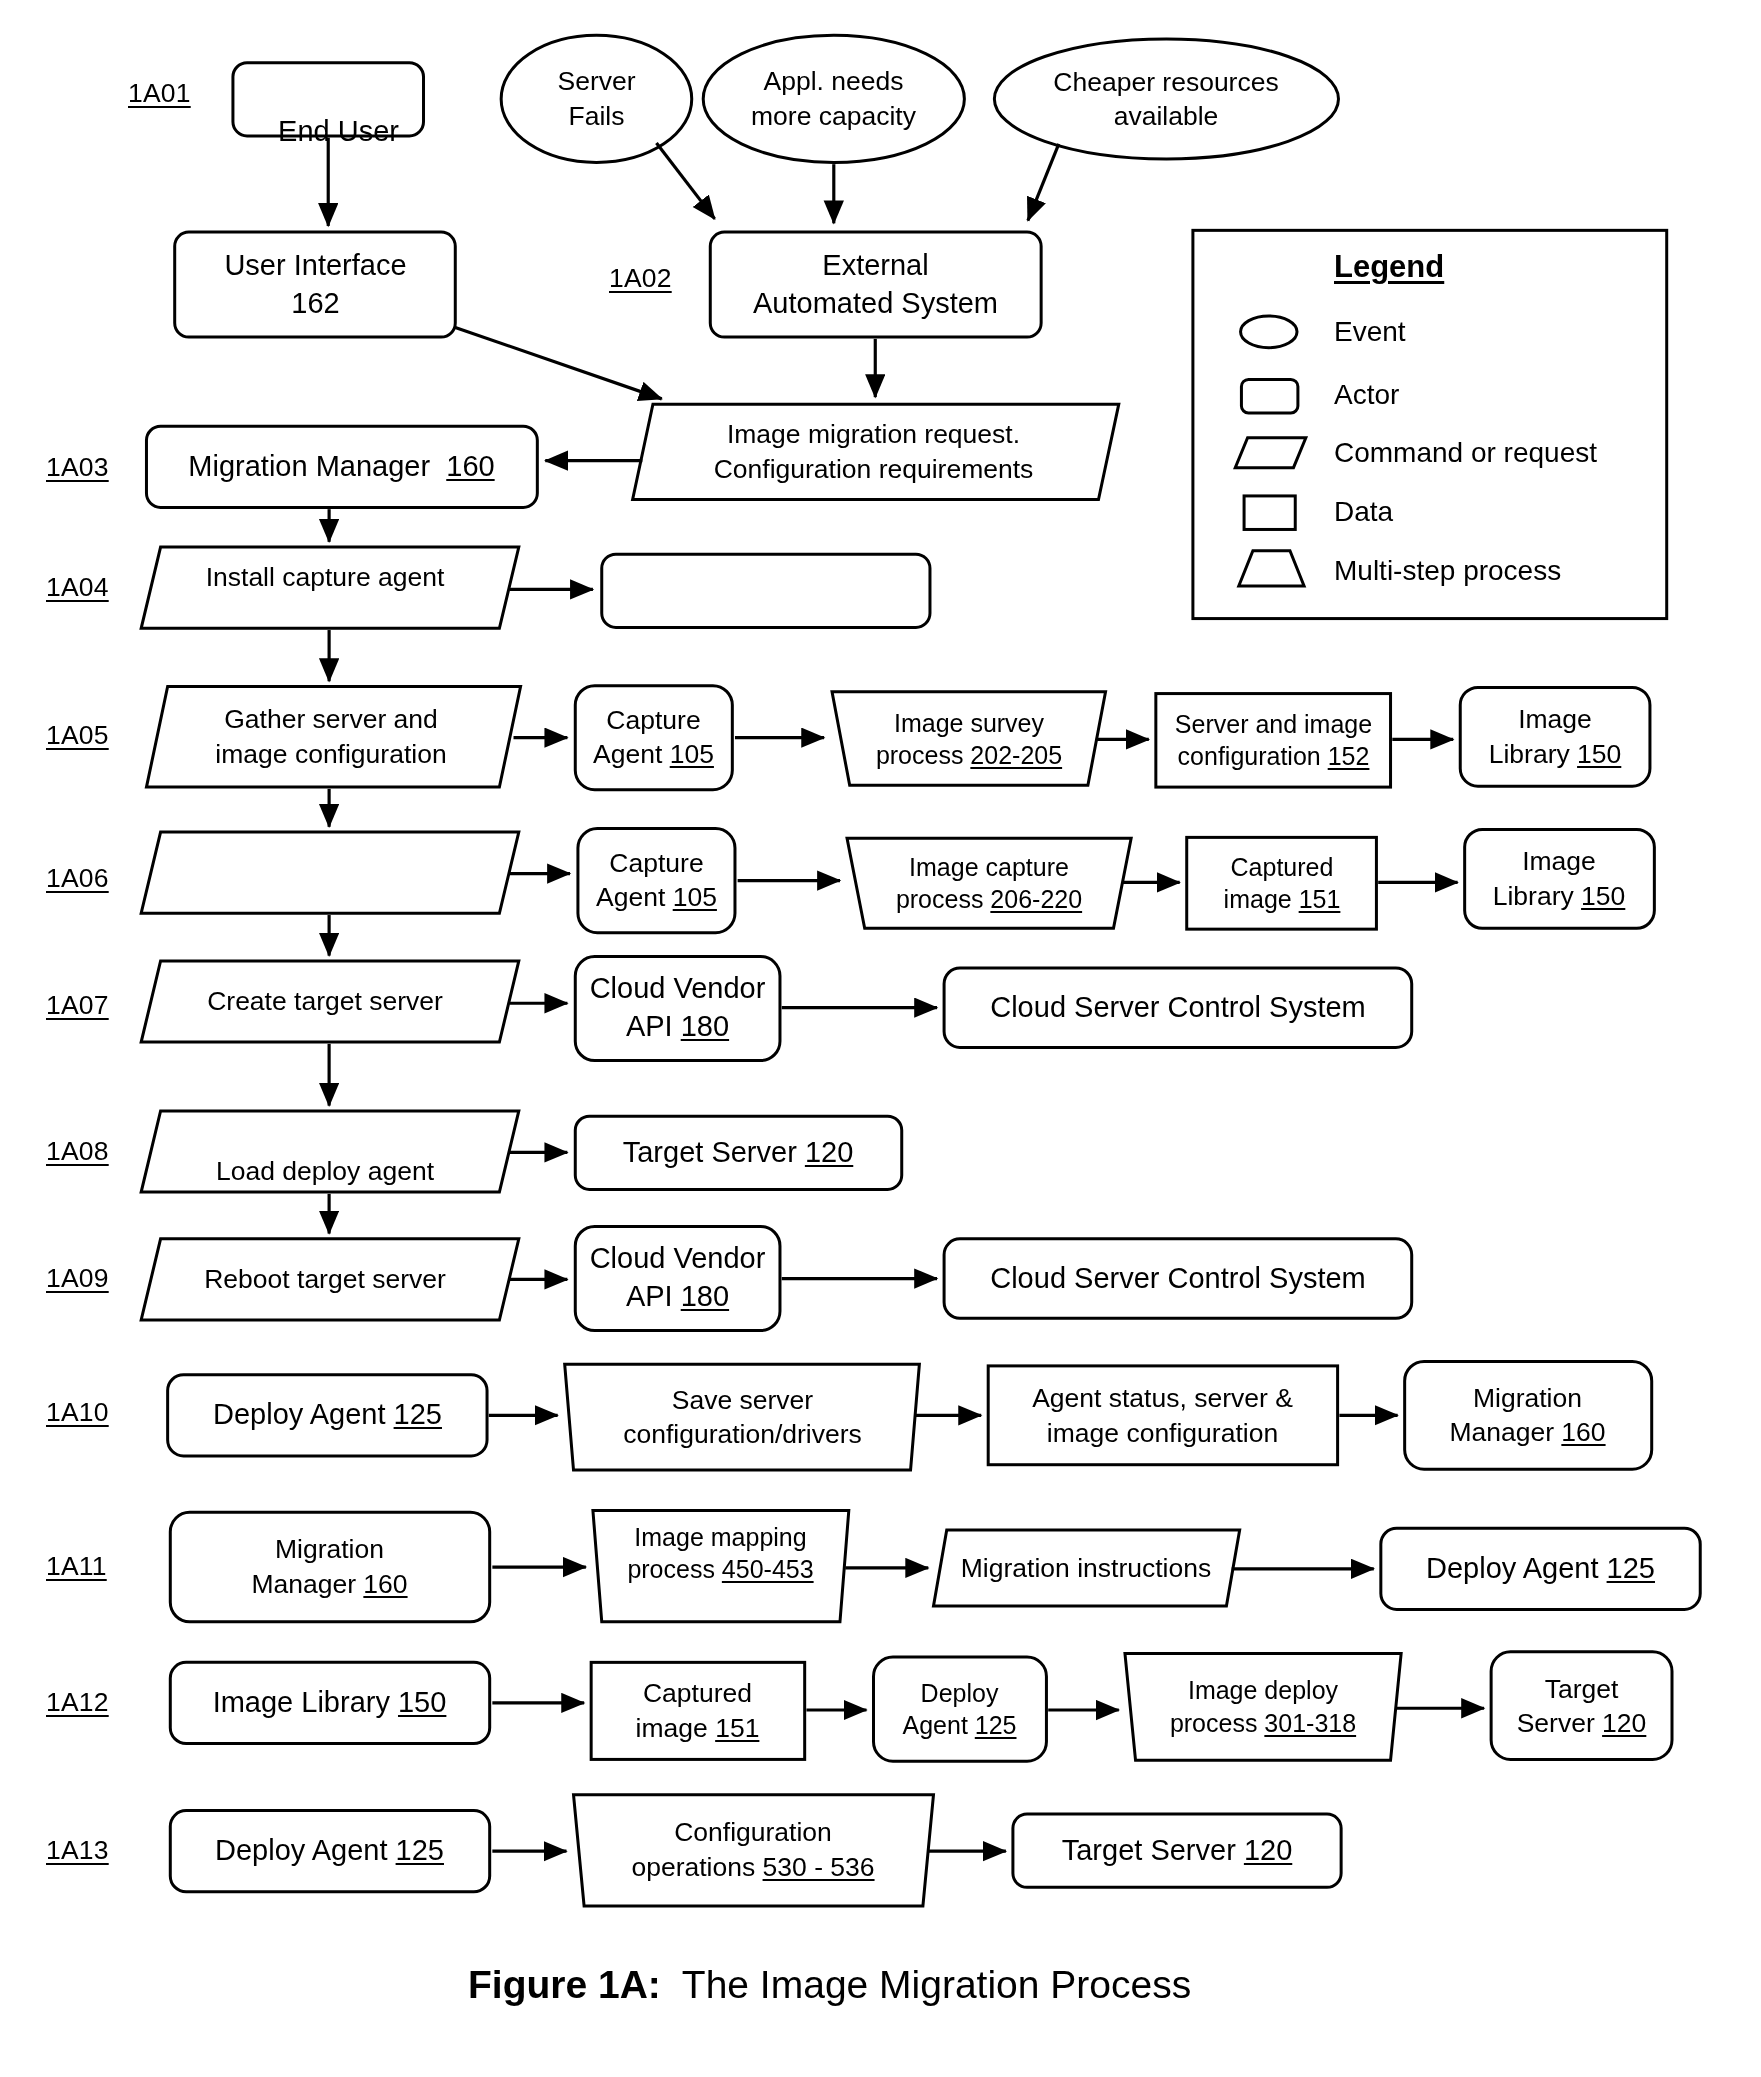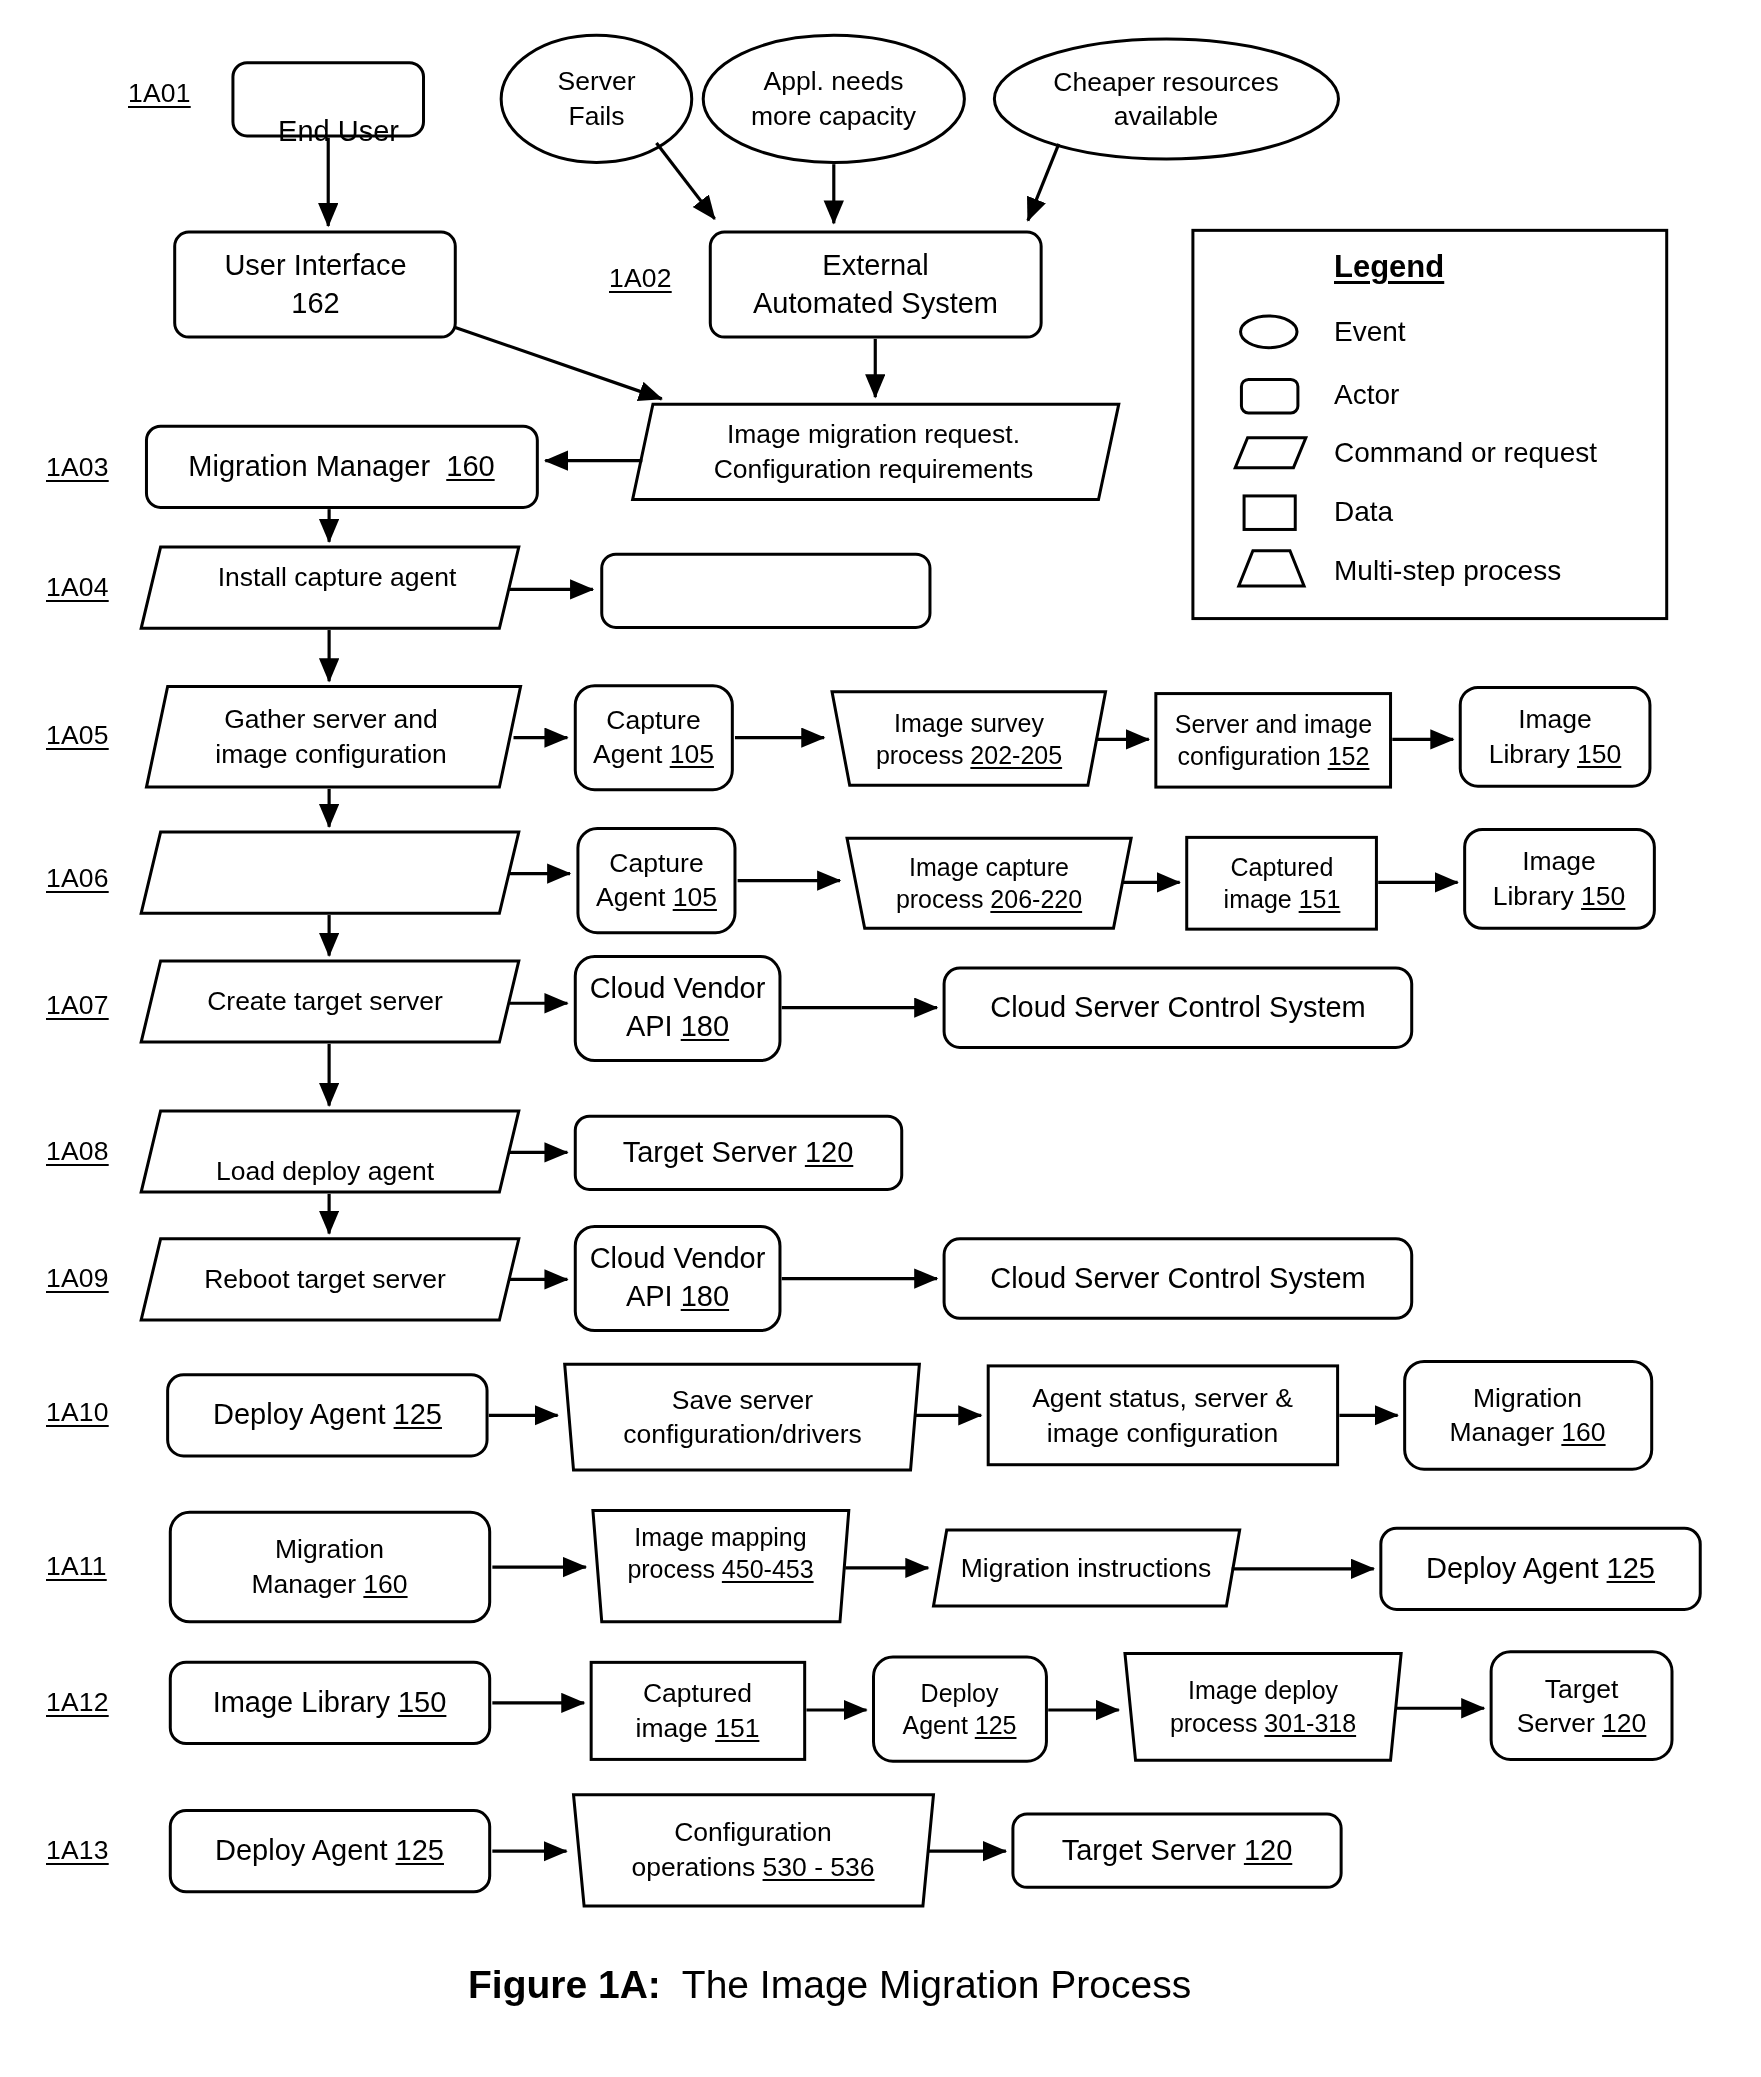--- a/index.html
+++ b/index.html
@@ -244,21 +244,21 @@
 
   <div class="node-label" style="left:994px; top:39px; width:344px; height:120px;">Cheaper resources
 available</div>
   <div class="node-label" style="left:637px; top:404px; width:473px; height:95px;">Image migration request.
 Configuration requirements</div>
 
   <div class="node-label lg" style="left:146px; top:426px; width:391px; height:81px;">
     <span>Migration Manager&nbsp; <span class="ref">160</span></span>
   </div>
 
-  <div class="node-label" style="left:158px; top:547px; width:358px; height:61px;">Install capture agent</div>
+  <div class="node-label" style="left:146px; top:547px; width:358px; height:61px;">Install capture agent</div>
 
   <div class="node-label" style="left:152px; top:686px; width:358px; height:101px;">Gather server and
 image configuration</div>
   <div class="node-label" style="left:575px; top:685px; width:157px; height:104px;">
     <span>Capture<br>Agent <span class="ref">105</span></span>
   </div>
   <div class="node-label sm" style="left:841px; top:692px; width:256px; height:94px;">
     <span>Image survey<br>process <span class="ref">202-205</span></span>
   </div>
   <div class="node-label sm" style="left:1156px; top:693px; width:235px; height:94px;">

